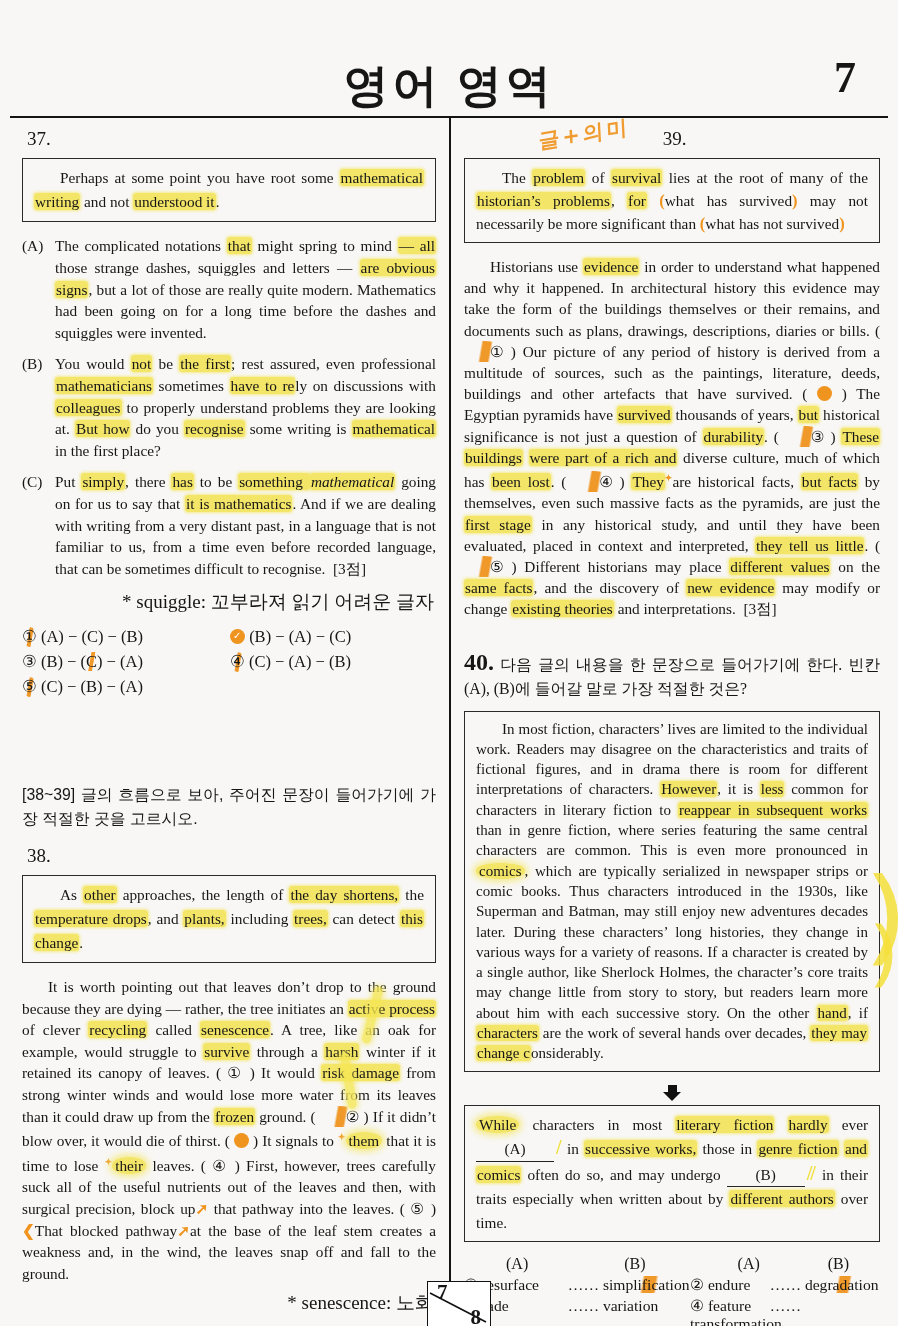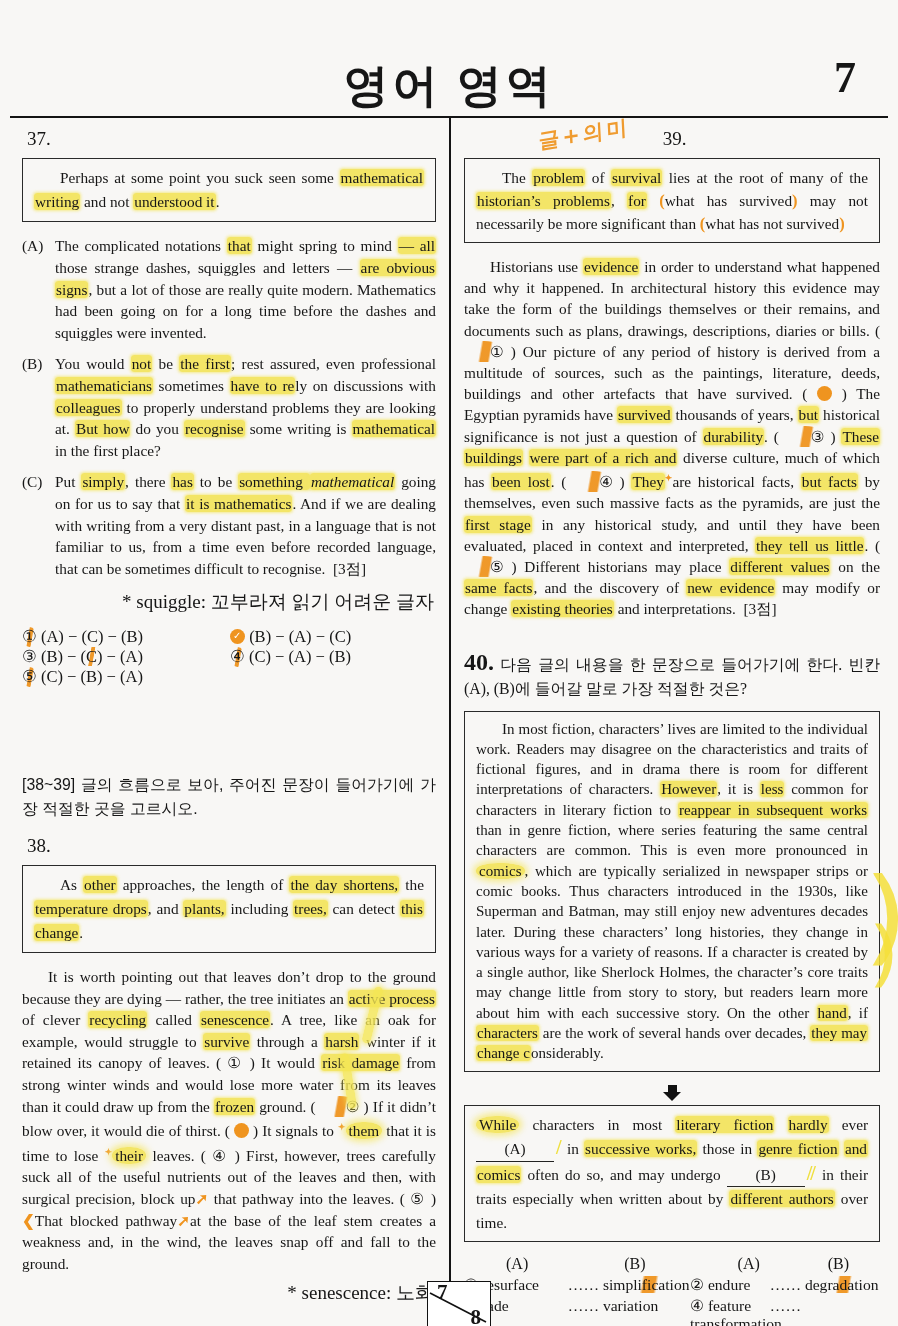--- a/index.html
+++ b/index.html
@@ -17,21 +17,21 @@
   .col-right{left:464px;width:416px;}
   
   .qnum{font-size:19px;margin:2px 0 8px 5px;}
   .pbox{border:1.6px solid #2a2a2a;padding:7px 11px;margin-bottom:13px;background:transparent;}
   .pbox p, .body-p{font-size:15.3px;line-height:21.6px;text-align:justify;margin:0;}
   .pbox p{text-indent:26px;line-height:24px;}
   .body-p{text-indent:26px;}
   .para{position:relative;padding-left:33px;text-align:justify;font-size:15.3px;line-height:21.8px;margin:0 0 9px 0;}
   .para .lbl{position:absolute;left:0;top:0;}
   .footnote{text-align:right;font-size:19px;margin:6px 2px 10px 0;}
-  .choices{display:grid;grid-template-columns:208px 1fr;font-size:16.5px;margin-top:12px;}
+  .choices{display:grid;grid-template-columns:208px 1fr;row-gap:5px;font-size:16.5px;margin-top:12px;}
   .choice{white-space:nowrap;}
   .inst{font-family:"Liberation Sans","DejaVu Sans",sans-serif;font-weight:400;
         font-size:15.8px;line-height:24px;margin:86px 0 14px 0;text-align:justify;}
   .q40prompt{font-size:15.8px;line-height:24px;margin:0 0 10px 0;text-align:justify;}
   .q40prompt .qn{font-size:24px;font-weight:600;}
   .q39head{position:relative;margin:0 0 6px 0;text-align:center;}
   .handwriting{position:absolute;left:74px;top:-8px;color:#ef941f;font-weight:800;font-size:21px;
                transform:rotate(-9deg) skewX(-6deg);letter-spacing:3px;
                font-family:"DejaVu Sans",sans-serif;opacity:.92;}
   .pass p{font-size:15px;line-height:20.3px;}
@@ -88,21 +88,21 @@
 
   <div class="hdr-title">영어 영역</div>
   <div class="hdr-pagenum">7</div>
   <div class="hdr-rule"></div>
   <div class="col-divider"></div>
 
   <div class="col col-left">
 
     <div class="qnum">37.</div>
     <div class="pbox">
-      <p><span>Perhaps at some point you suck seen some </span><span class="hl">mathematical writing</span><span> and not </span><span class="hl">understood it</span><span>.</span></p>
+      <p><span>Perhaps at some point you have root some </span><span class="hl">mathematical writing</span><span> and not </span><span class="hl">understood it</span><span>.</span></p>
     </div>
 
     <div class="para">
       <span class="lbl">(A)</span>
       <span><span>The complicated notations </span><span class="hl">that</span><span> might spring to mind </span><span class="hl">— all</span><span> those strange dashes, squiggles and letters — </span><span class="hl">are obvious signs</span><span>, but a lot of those are really quite modern. Mathematics had been going on for a long time before the dashes and squiggles were invented.</span></span>
     </div>
     <div class="para">
       <span class="lbl">(B)</span>
       <span><span>You would </span><span class="hl">not</span><span> be </span><span class="hl">the first</span><span>; rest assured, even professional </span><span class="hl">mathematicians</span><span> sometimes </span><span class="hl">have to re</span><span>ly on discussions with </span><span class="hl">colleagues</span><span> to properly understand problems they are looking at. </span><span class="hl">But how</span><span> do you </span><span class="hl">recognise</span><span> some writing is </span><span class="hl">mathematical</span><span> in the first place?</span></span>
     </div>

